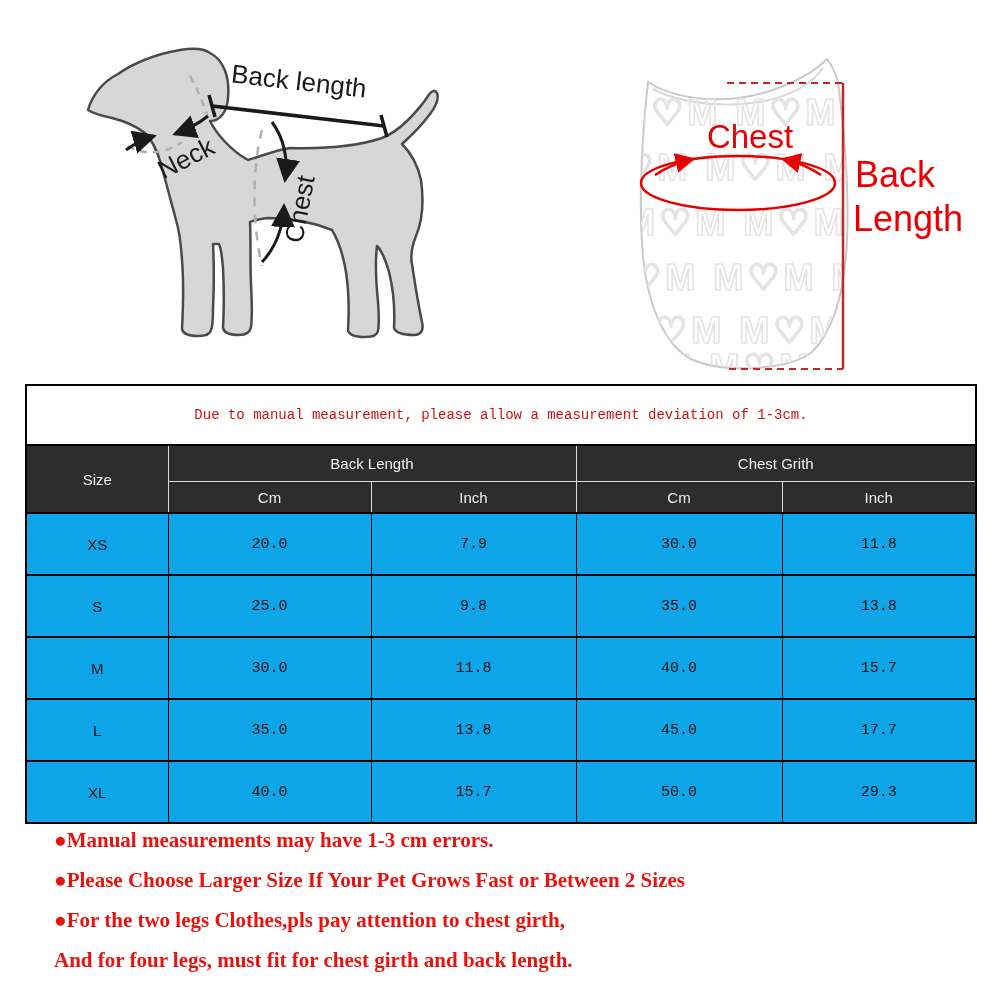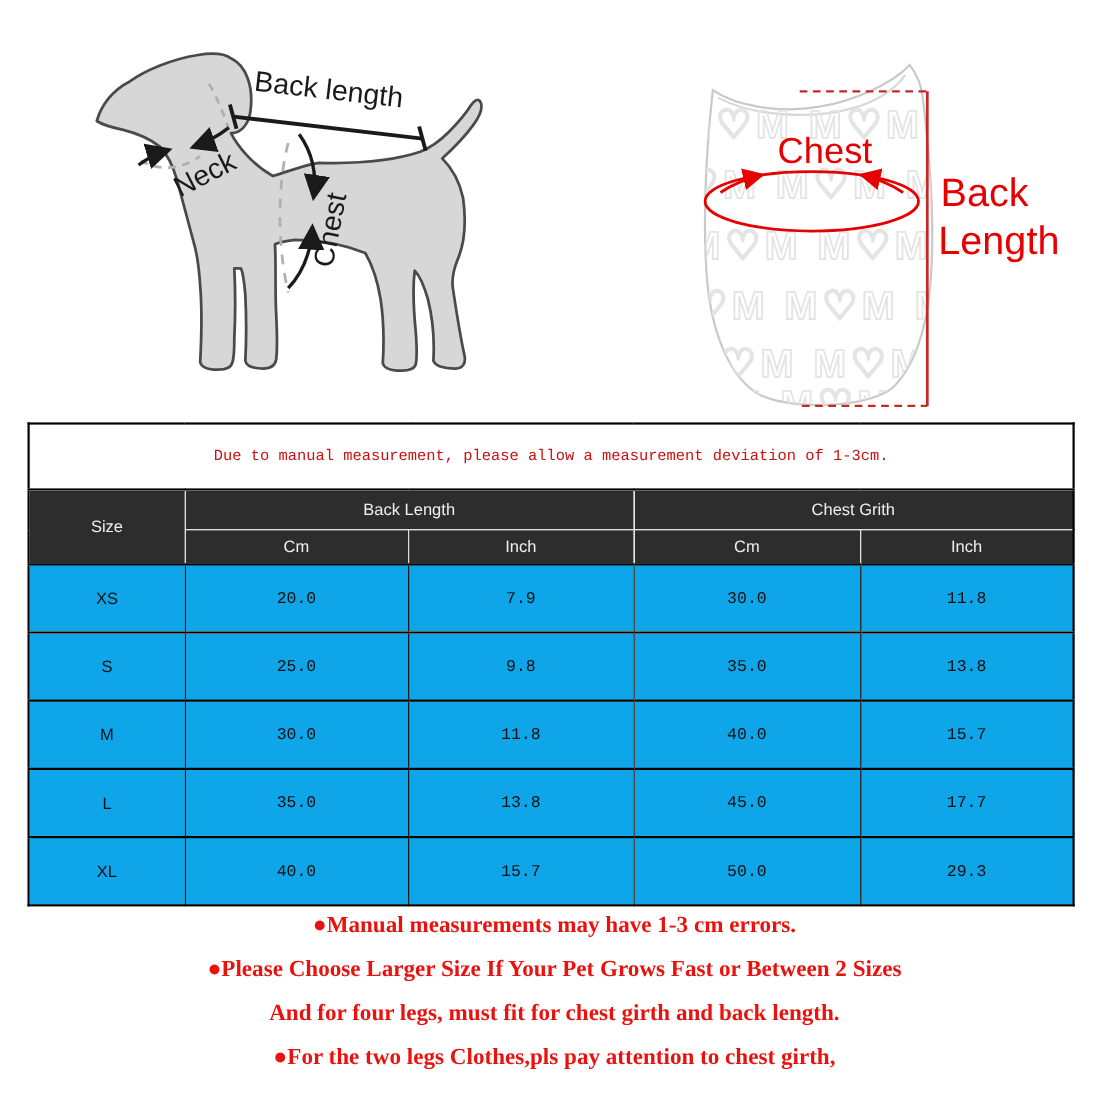--- a/index.html
+++ b/index.html
@@ -31,21 +31,21 @@
   .hdr-group   { height:35px; }
   .hdr-sub     { height:30px;margin-left:40px; }
   tr.body-row td {
     height:60px; text-align:center; vertical-align:middle; background:#0ea5e9;
     border-left:1px solid #000; border-right:1px solid #000;
     border-top:2px solid #000; font-size:15px; color:#111;
   }
   tr.body-row td.num { font-family:"Liberation Mono", monospace; }
 
   
-  #footnotes { position:absolute; left:54px; top:820px; width:900px;text-align:center; }
+  #footnotes { position:absolute; left:54px; top:820px; width:900px; }
   .footnote-line {
     color:#e8120e; font-family:"Liberation Serif", serif; font-weight:bold;
     font-size:21px; line-height:40px; white-space:nowrap;
   }
 </style>
 </head>
 <body>
 
 <div id="stage">
 
@@ -241,17 +241,17 @@
           <td class="num">50.0</td>
           <td class="num">29.3</td>
         </tr>
       </tbody>
     </table>
   </div>
 
   <div id="footnotes">
     <div class="footnote-line">●Manual measurements may have 1-3 cm errors.</div>
     <div class="footnote-line">●Please Choose Larger Size If Your Pet Grows Fast or Between 2 Sizes</div>
+    <div class="footnote-line">●For the two legs Clothes,pls pay attention to chest girth,</div>
     <div class="footnote-line">And for four legs, must fit for chest girth and back length.</div>
-    <div class="footnote-line">●For the two legs Clothes,pls pay attention to chest girth,</div>
   </div>
 
 </div>
 
 </body></html>

